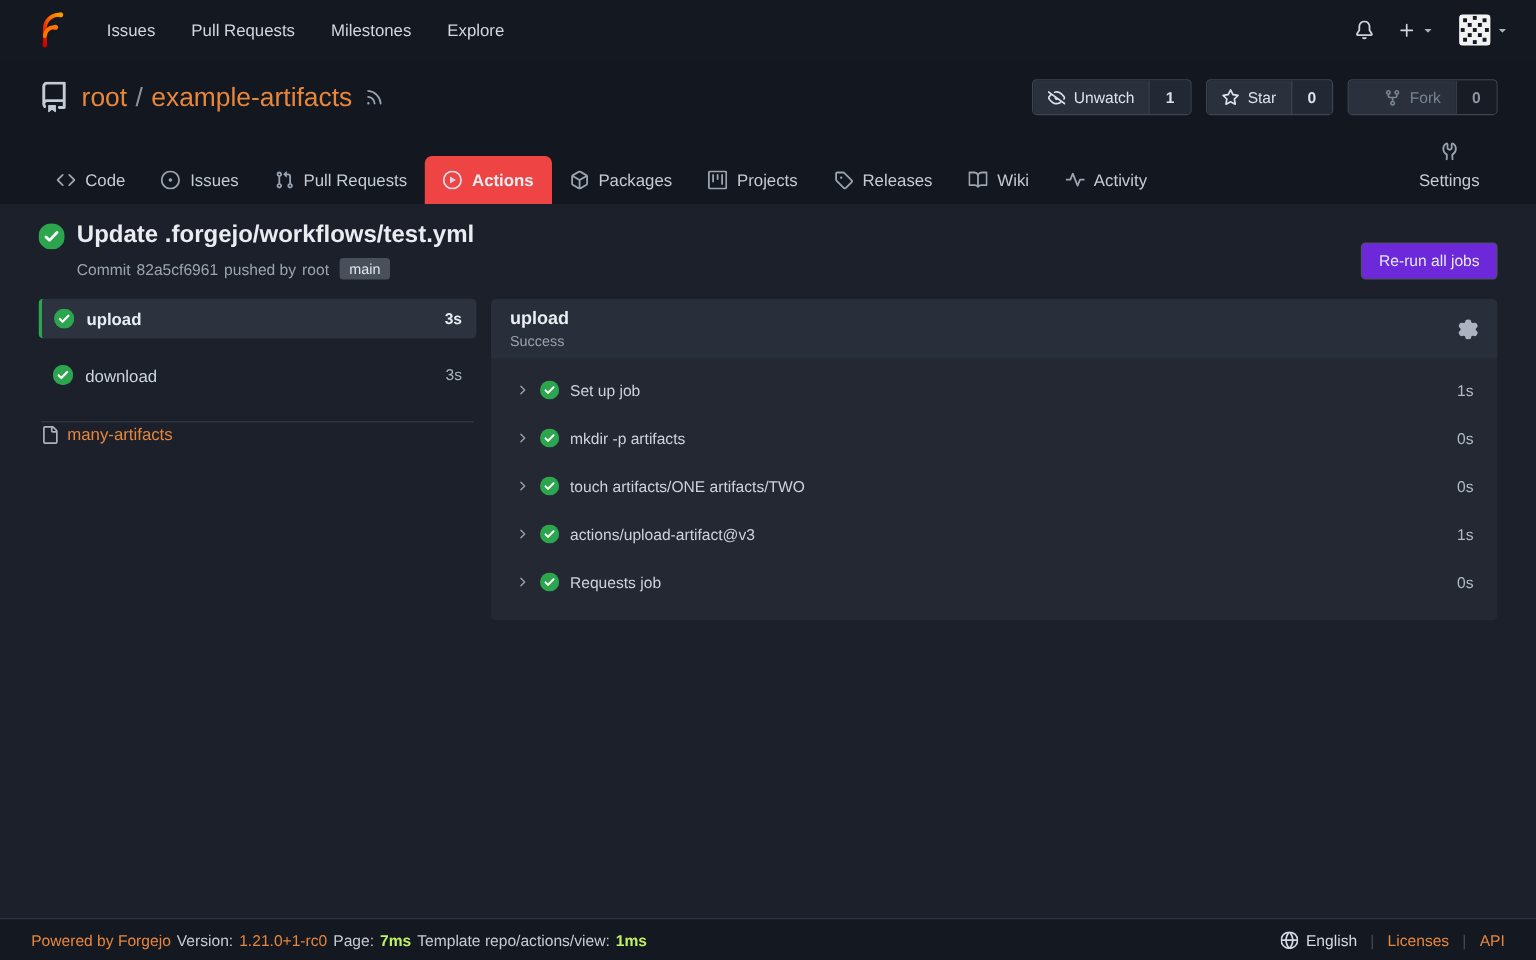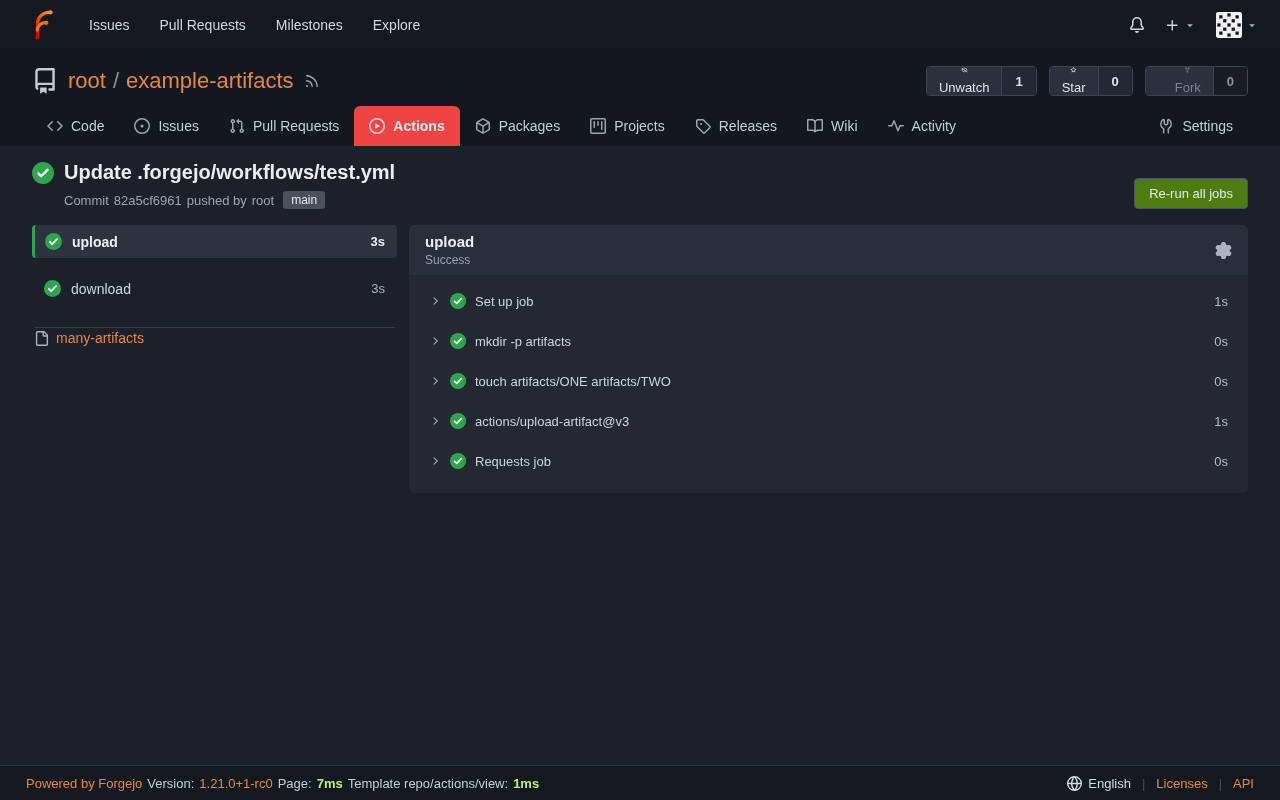--- a/index.html
+++ b/index.html
@@ -26,44 +26,44 @@
   .repo-header { background: #13171f; padding: 16px 32px 0; flex-shrink: 0; }
   .repo-title-row { display: flex; align-items: center; }
   .repo-icon { color: #c3cbd4; margin-right: 10px; }
   .repo-path { font-size: 22px; display: flex; align-items: center; gap: 7px; }
   .repo-path a { color: #e8863b; text-decoration: none; cursor: pointer; }
   .repo-sep { color: #8a939e; }
   .rss-icon { color: #9aa4b0; margin-left: 10px; cursor: pointer; }
   .repo-actions { margin-left: auto; display: flex; gap: 12px; }
   .btn-group { display: flex; border: 1px solid #3d4552; border-radius: 4px; overflow: hidden;
                font-size: 13px; height: 30px; cursor: pointer; }
-  .btn-main { display: flex; align-items: center; gap: 7px; padding: 0 12px; background: #2a303c; color: #dbe2ea; flex-direction: column; }
+  .btn-main { display: flex; align-items: center; gap: 7px; padding: 0 12px; background: #2a303c; color: #dbe2ea; }
   .btn-count { display: flex; align-items: center; padding: 0 13px; background: #222834;
                border-left: 1px solid #3d4552; color: #dbe2ea; font-weight: 700; }
   .btn-group.disabled .btn-main { color: #768390; padding-left: 29px; }
   .btn-group.disabled .btn-count { background: #181c25; color: #8b94a0; }
 
   
   .tabs { display: flex; align-items: flex-end; margin-top: 10px; }
   .tab { display: flex; align-items: center; gap: 8px; padding: 12px 15px; font-size: 14px;
          color: #c4ccd5; cursor: pointer; white-space: nowrap; }
   .tab .t-icon { color: #9aa4b0; }
   .tab.active { background: #ef4444; border-radius: 6px 6px 0 0; color: #e9eef3; font-weight: 700; }
   .tab.active .t-icon { color: #d3dae3; }
-  .tab-settings { margin-left: auto; }
+  .tab-settings { margin-left: auto; flex-direction: column; }
 
   
   .main { flex: 1; background: #1b202a; padding: 15px 32px 0; overflow: hidden; }
   .run-header { display: flex; align-items: flex-end; }
   .run-title { font-size: 20px; font-weight: 700; color: #e9edf2; display: flex; align-items: center; gap: 10px; }
   .run-sub { margin: 7px 0 0 32px; font-size: 13px; color: #9ba5b0; display: flex; align-items: center; gap: 5px; }
   .run-sub .sha { color: #9ba5b0; }
   .branch-badge { background: #49505b; color: #e3e8ee; padding: 2px 8px; border-radius: 3px;
                   font-size: 12px; margin-left: 4px; cursor: pointer; }
-  .rerun-btn { margin-left: auto; background: #4d7c0f; border: 1px solid #4a5360; color: #e3e9f0;
+  .rerun-btn { margin-left: auto; background: #6d28d9; border: 1px solid #4a5360; color: #e3e9f0;
                font-size: 13px; padding: 7px 14px; border-radius: 4px; cursor: pointer;
                font-family: "Liberation Sans", sans-serif; }
 
   .content { display: flex; gap: 12px; margin-top: 16px; align-items: flex-start; }
   .left-col { width: 365px; flex-shrink: 0; }
   .job-row { display: flex; align-items: center; gap: 10px; padding: 8px 12px; border-radius: 4px;
              font-size: 14px; color: #cdd5de; margin-bottom: 14px; cursor: pointer; }
   .job-row.selected { background: #2c323e; border-left: 3px solid #2da44e; padding-left: 10px;
                       font-weight: 700; color: #e9eef3; }
   .job-dur { margin-left: auto; font-size: 13px; color: #aab3bf; }

